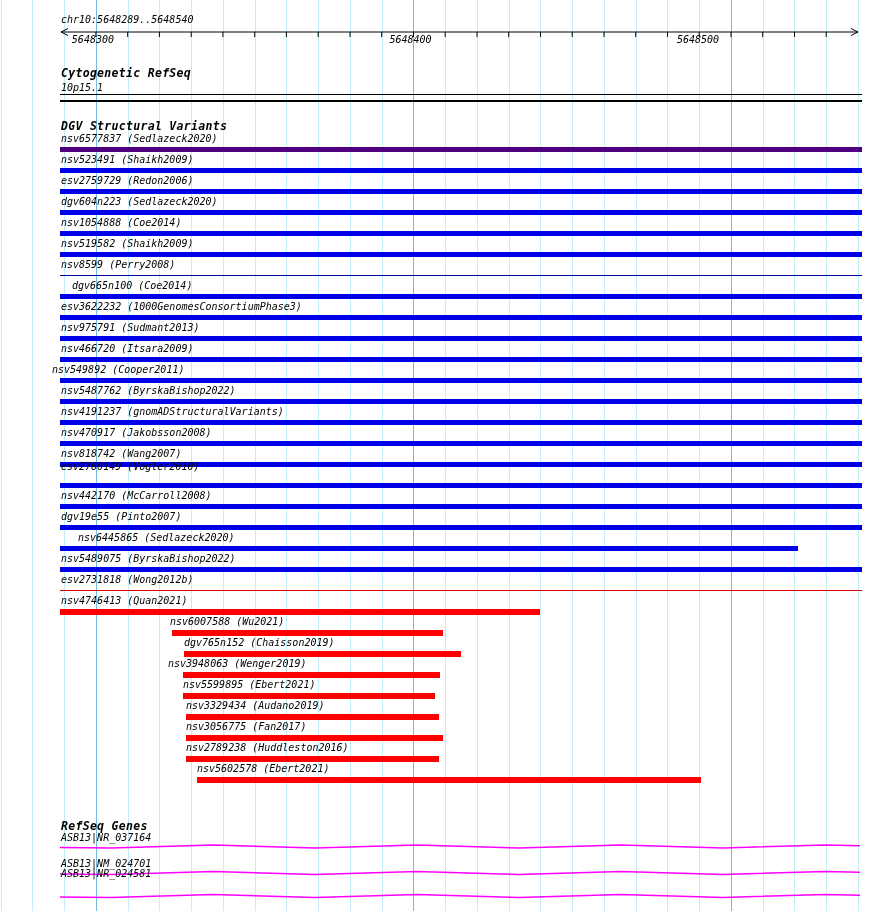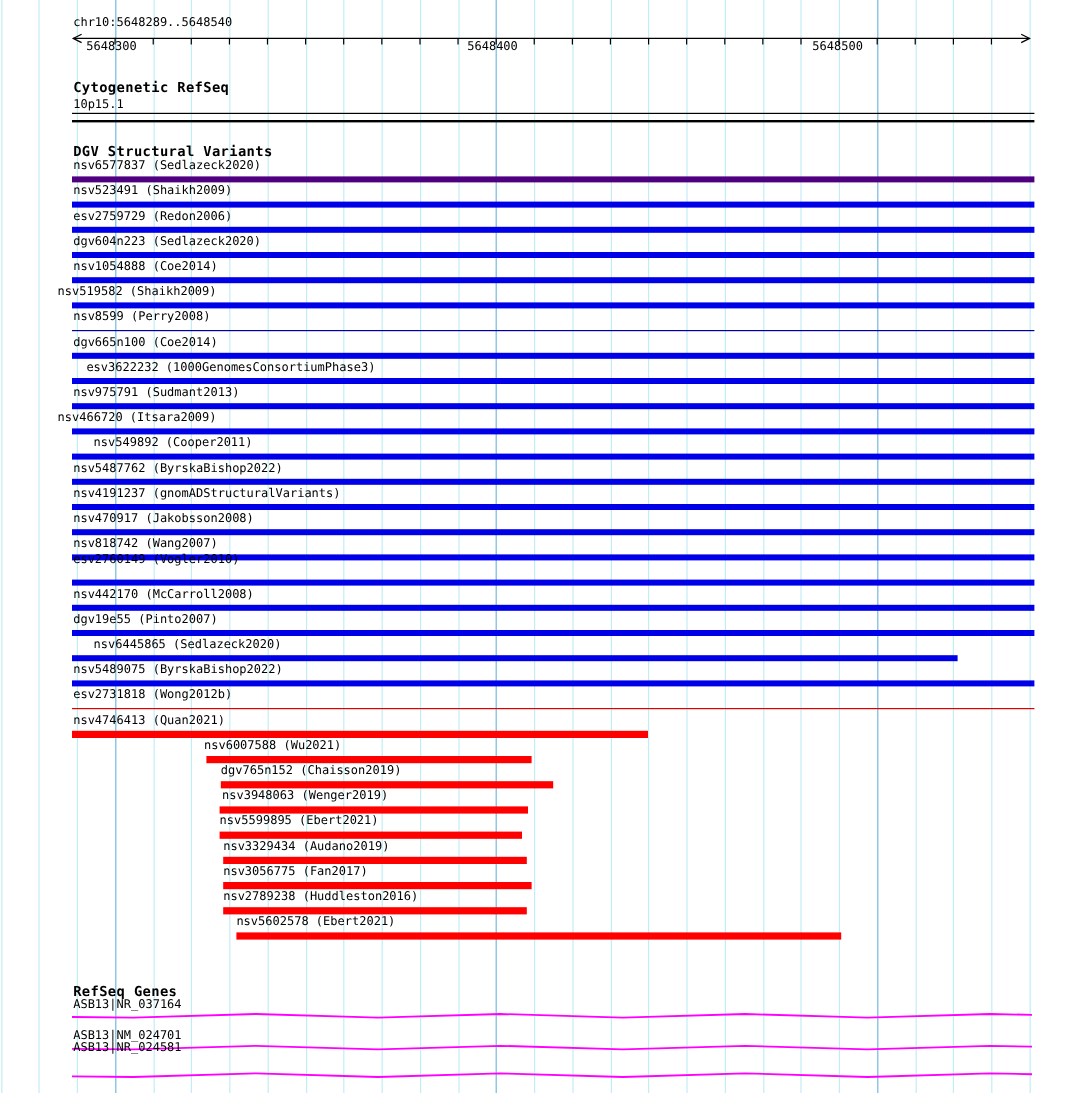--- a/index.html
+++ b/index.html
@@ -1,18 +1,18 @@
 <!DOCTYPE html>
 <html style="--blue: #0000e8; --purple: #4f0080; --red: #ff0000; --navy: #0000a0; --thinred: #e00000; --grid-minor: #c3edf5; --grid-major: #74bade;"><head>
 <meta charset="utf-8">
 <style>
   html,body{margin:0;padding:0;background:#fff;}
   .canvas{
     position:relative;width:890px;height:911px;background:#ffffff;overflow:hidden;
-    font-family:"DejaVu Sans Mono","Liberation Mono",monospace;color:#000;
+    font-family:"DejaVu Sans Mono","Liberation Mono",monospace;color:#000;font-style:italic;
   }
   .grid{position:absolute;top:0;height:911px;width:1px;}
   .grid.minor{background:var(--grid-minor);}
   .grid.major{background:var(--grid-major);}
   .lbl{position:absolute;font-size:10px;line-height:12px;white-space:pre;}
   .hdr{position:absolute;font-size:11.5px;line-height:12px;font-weight:bold;white-space:pre;letter-spacing:.3px;}
   .ticklbl{position:absolute;font-size:10px;line-height:12px;white-space:pre;transform:translateX(-50%);}
   .bar{position:absolute;}
   .v-purple{background:var(--purple);height:5px;}
   .v-blue{background:var(--blue);height:5px;}
@@ -90,33 +90,33 @@
       <div class="lbl" style="left: 61px; top: 132.5px;">nsv6577837 (Sedlazeck2020)</div>
       <div class="bar v-purple" style="left: 60px; width: 802px; top: 147px;"></div>
       <div class="lbl" style="left: 61px; top: 153.5px;">nsv523491 (Shaikh2009)</div>
       <div class="bar v-blue" style="left: 60px; width: 802px; top: 168px;"></div>
       <div class="lbl" style="left: 61px; top: 174.5px;">esv2759729 (Redon2006)</div>
       <div class="bar v-blue" style="left: 60px; width: 802px; top: 189px;"></div>
       <div class="lbl" style="left: 61px; top: 195.5px;">dgv604n223 (Sedlazeck2020)</div>
       <div class="bar v-blue" style="left: 60px; width: 802px; top: 210px;"></div>
       <div class="lbl" style="left: 61px; top: 216.5px;">nsv1054888 (Coe2014)</div>
       <div class="bar v-blue" style="left: 60px; width: 802px; top: 231px;"></div>
-      <div class="lbl" style="left: 48px; top: 237.5px;">nsv519582 (Shaikh2009)</div>
+      <div class="lbl" style="left: 61px; top: 237.5px;">nsv519582 (Shaikh2009)</div>
       <div class="bar v-blue" style="left: 60px; width: 802px; top: 252px;"></div>
       <div class="lbl" style="left: 61px; top: 258.5px;">nsv8599 (Perry2008)</div>
       <div class="bar v-blue-thin" style="left: 60px; width: 802px; top: 273px;"></div>
-      <div class="lbl" style="left: 61px; top: 279.5px;">dgv665n100 (Coe2014)</div>
+      <div class="lbl" style="left: 72px; top: 279.5px;">dgv665n100 (Coe2014)</div>
       <div class="bar v-blue" style="left: 60px; width: 802px; top: 294px;"></div>
-      <div class="lbl" style="left: 72px; top: 300.5px;">esv3622232 (1000GenomesConsortiumPhase3)</div>
+      <div class="lbl" style="left: 61px; top: 300.5px;">esv3622232 (1000GenomesConsortiumPhase3)</div>
       <div class="bar v-blue" style="left: 60px; width: 802px; top: 315px;"></div>
       <div class="lbl" style="left: 61px; top: 321.5px;">nsv975791 (Sudmant2013)</div>
       <div class="bar v-blue" style="left: 60px; width: 802px; top: 336px;"></div>
-      <div class="lbl" style="left: 48px; top: 342.5px; text-align: right;">nsv466720 (Itsara2009)</div>
+      <div class="lbl" style="left: 61px; top: 342.5px; text-align: right;">nsv466720 (Itsara2009)</div>
       <div class="bar v-blue" style="left: 60px; width: 802px; top: 357px;"></div>
-      <div class="lbl" style="left: 78px; top: 363.5px;">nsv549892 (Cooper2011)</div>
+      <div class="lbl" style="left: 52px; top: 363.5px;">nsv549892 (Cooper2011)</div>
       <div class="bar v-blue" style="left: 60px; width: 802px; top: 378px;"></div>
       <div class="lbl" style="left: 61px; top: 384.5px;">nsv5487762 (ByrskaBishop2022)</div>
       <div class="bar v-blue" style="left: 60px; width: 802px; top: 399px;"></div>
       <div class="lbl" style="left: 61px; top: 405.5px;">nsv4191237 (gnomADStructuralVariants)</div>
       <div class="bar v-blue" style="left: 60px; width: 802px; top: 420px;"></div>
       <div class="lbl" style="left: 61px; top: 426.5px;">nsv470917 (Jakobsson2008)</div>
       <div class="bar v-blue" style="left: 60px; width: 802px; top: 441px;"></div>
       <div class="lbl" style="left: 61px; top: 447.5px;">nsv818742 (Wang2007)</div>
       <div class="bar v-blue" style="left: 60px; width: 802px; top: 462px;"></div>
       <div class="lbl" style="left: 61px; top: 461px;">esv2760149 (Vogler2010)</div>
@@ -130,21 +130,21 @@
       <div class="lbl" style="left: 61px; top: 552.5px;">nsv5489075 (ByrskaBishop2022)</div>
       <div class="bar v-blue" style="left: 60px; width: 802px; top: 567px;"></div>
       <div class="lbl" style="left: 61px; top: 573.5px;">esv2731818 (Wong2012b)</div>
       <div class="bar v-red-thin" style="left: 60px; width: 802px; top: 588px;"></div>
       <div class="lbl" style="left: 61px; top: 594.5px;">nsv4746413 (Quan2021)</div>
       <div class="bar v-red" style="left: 60px; width: 480px; top: 609px;"></div>
       <div class="lbl" style="left: 170px; top: 615.5px;">nsv6007588 (Wu2021)</div>
       <div class="bar v-red" style="left: 172px; width: 271px; top: 630px;"></div>
       <div class="lbl" style="left: 184px; top: 636.5px;">dgv765n152 (Chaisson2019)</div>
       <div class="bar v-red" style="left: 184px; width: 277px; top: 651px;"></div>
-      <div class="lbl" style="left: 185px; top: 657.5px;">nsv3948063 (Wenger2019)</div>
+      <div class="lbl" style="left: 168px; top: 657.5px;">nsv3948063 (Wenger2019)</div>
       <div class="bar v-red" style="left: 183px; width: 257px; top: 672px;"></div>
       <div class="lbl" style="left: 183px; top: 678.5px;">nsv5599895 (Ebert2021)</div>
       <div class="bar v-red" style="left: 183px; width: 252px; top: 693px;"></div>
       <div class="lbl" style="left: 186px; top: 699.5px;">nsv3329434 (Audano2019)</div>
       <div class="bar v-red" style="left: 186px; width: 253px; top: 714px;"></div>
       <div class="lbl" style="left: 186px; top: 720.5px;">nsv3056775 (Fan2017)</div>
       <div class="bar v-red" style="left: 186px; width: 257px; top: 735px;"></div>
       <div class="lbl" style="left: 186px; top: 741.5px;">nsv2789238 (Huddleston2016)</div>
       <div class="bar v-red" style="left: 186px; width: 253px; top: 756px;"></div>
       <div class="lbl" style="left: 197px; top: 762.5px;">nsv5602578 (Ebert2021)</div>

